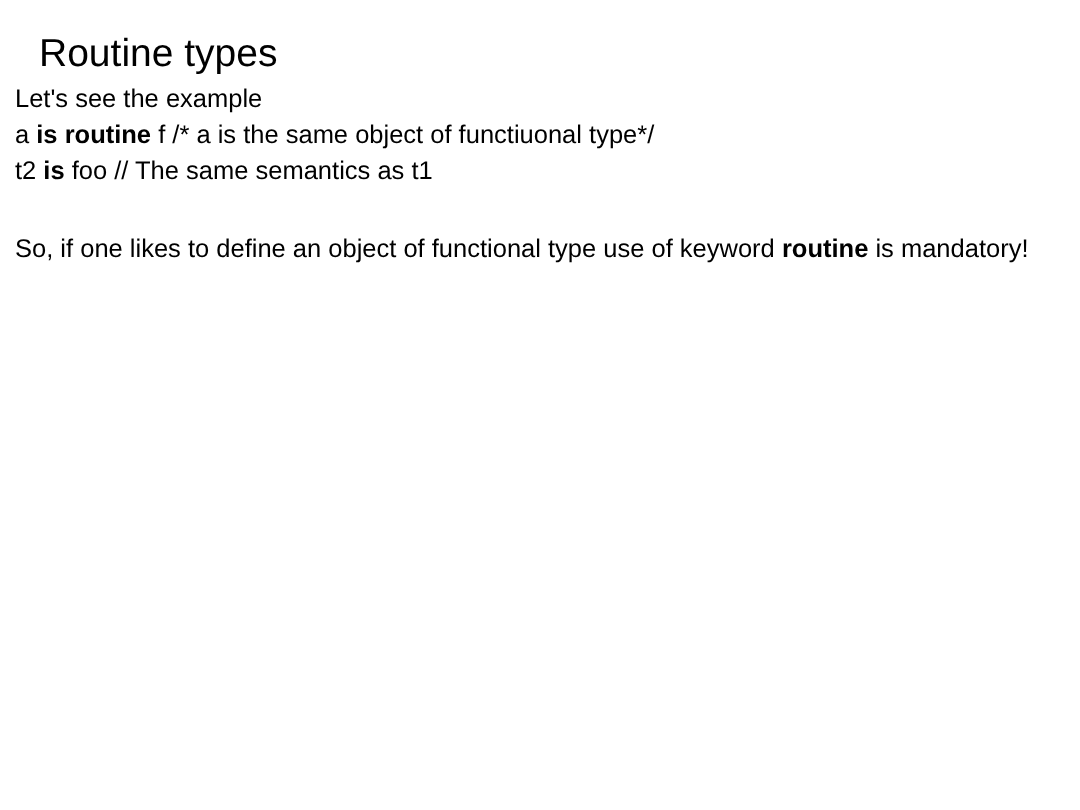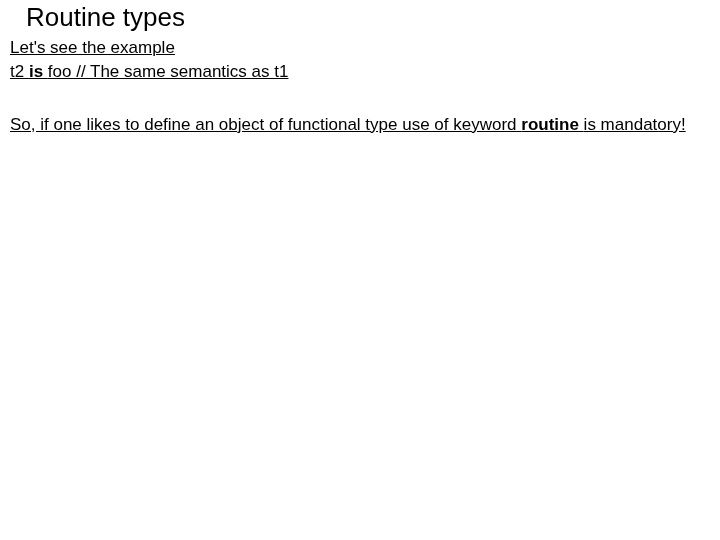--- a/index.html
+++ b/index.html
@@ -6,53 +6,55 @@
     margin: 0;
     padding: 0;
     width: 720px;
     height: 540px;
     background: #ffffff;
     font-family: Arial, Helvetica, sans-serif;
     color: #000000;
   }
   .slide {
     box-sizing: border-box;
-    padding: 2px 10px 10px 10px;
+    padding: 20px 10px 10px 10px;
     width: 720px;
     height: 476px;
   }
   .title {
     font-size: 26px;
     font-weight: normal;
     margin: 0 0 4px 16px;
   }
   .body {
     font-size: 17px;
     line-height: 1.28;
-    text-decoration: underline;
   }
   .para {
     margin: 0 0 2px 0;
   }
   .gap {
     margin-top: 31px;
   }
 </style>
 </head>
 <body>
 
 <div class="slide">
   <h1 class="title">Routine types</h1>
 
   <div class="body">
 
     <div class="para">Let's see the example</div>
 
 
 
+    <div class="para">
+      <span>a </span><b>is routine </b><span>f /* a is the same object of functiuonal type*/</span>
+    </div>
 
 
     <div class="para">
       <span>t2 </span><b>is </b><span>foo // The same semantics as t1</span>
     </div>
 
     <div class="para gap">
       <span>So, if one likes to define an object of functional type use of keyword </span><b>routine </b><span>is mandatory!</span>
     </div>
 

